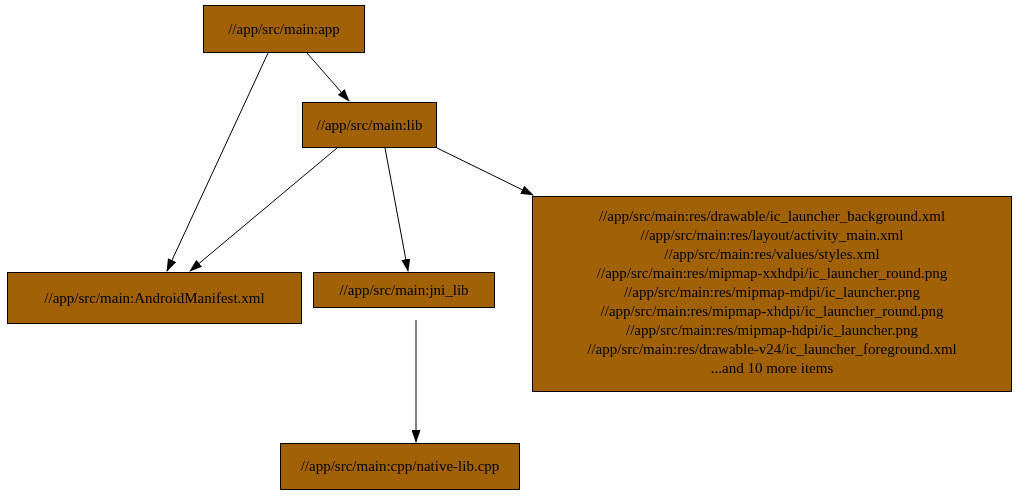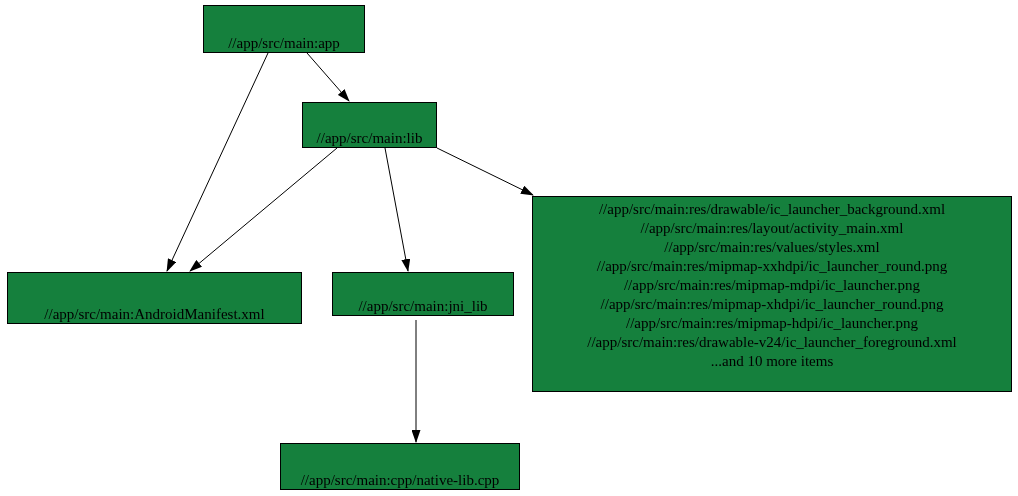--- a/index.html
+++ b/index.html
@@ -19,38 +19,38 @@
     position: absolute;
     left: 0;
     top: 0;
     width: 1018px;
     height: 496px;
   }
   .node {
     position: absolute;
     box-sizing: border-box;
     border: 1px solid #000000;
-    background: #15803d;
+    background: #a16207;
     color: #000000;
     display: flex;
-    align-items: flex-end;
+    align-items: center;
     justify-content: center;
     font-size: 15px;
     white-space: nowrap;
     text-align: center;
   }
   .node-app        { left: 203px; top: 5px;   width: 162px; height: 48px; }
   .node-lib        { left: 302px; top: 102px; width: 135px; height: 46px; }
   .node-manifest   { left: 7px;   top: 272px; width: 295px; height: 52px; }
-  .node-jni-lib    { left: 332px; top: 272px; width: 182px; height: 44px; }
+  .node-jni-lib    { left: 313px; top: 272px; width: 182px; height: 36px; }
   .node-native-lib { left: 280px; top: 443px; width: 240px; height: 47px; }
   .node-res-group  {
     left: 532px; top: 196px; width: 480px; height: 196px;
     display: block;
-    padding-top: 3px;
+    padding-top: 10px;
   }
   .node-res-group .res-line {
     display: block;
     line-height: 19px;
     font-size: 15px;
     text-align: center;
     white-space: nowrap;
   }
 </style>
 </head>

